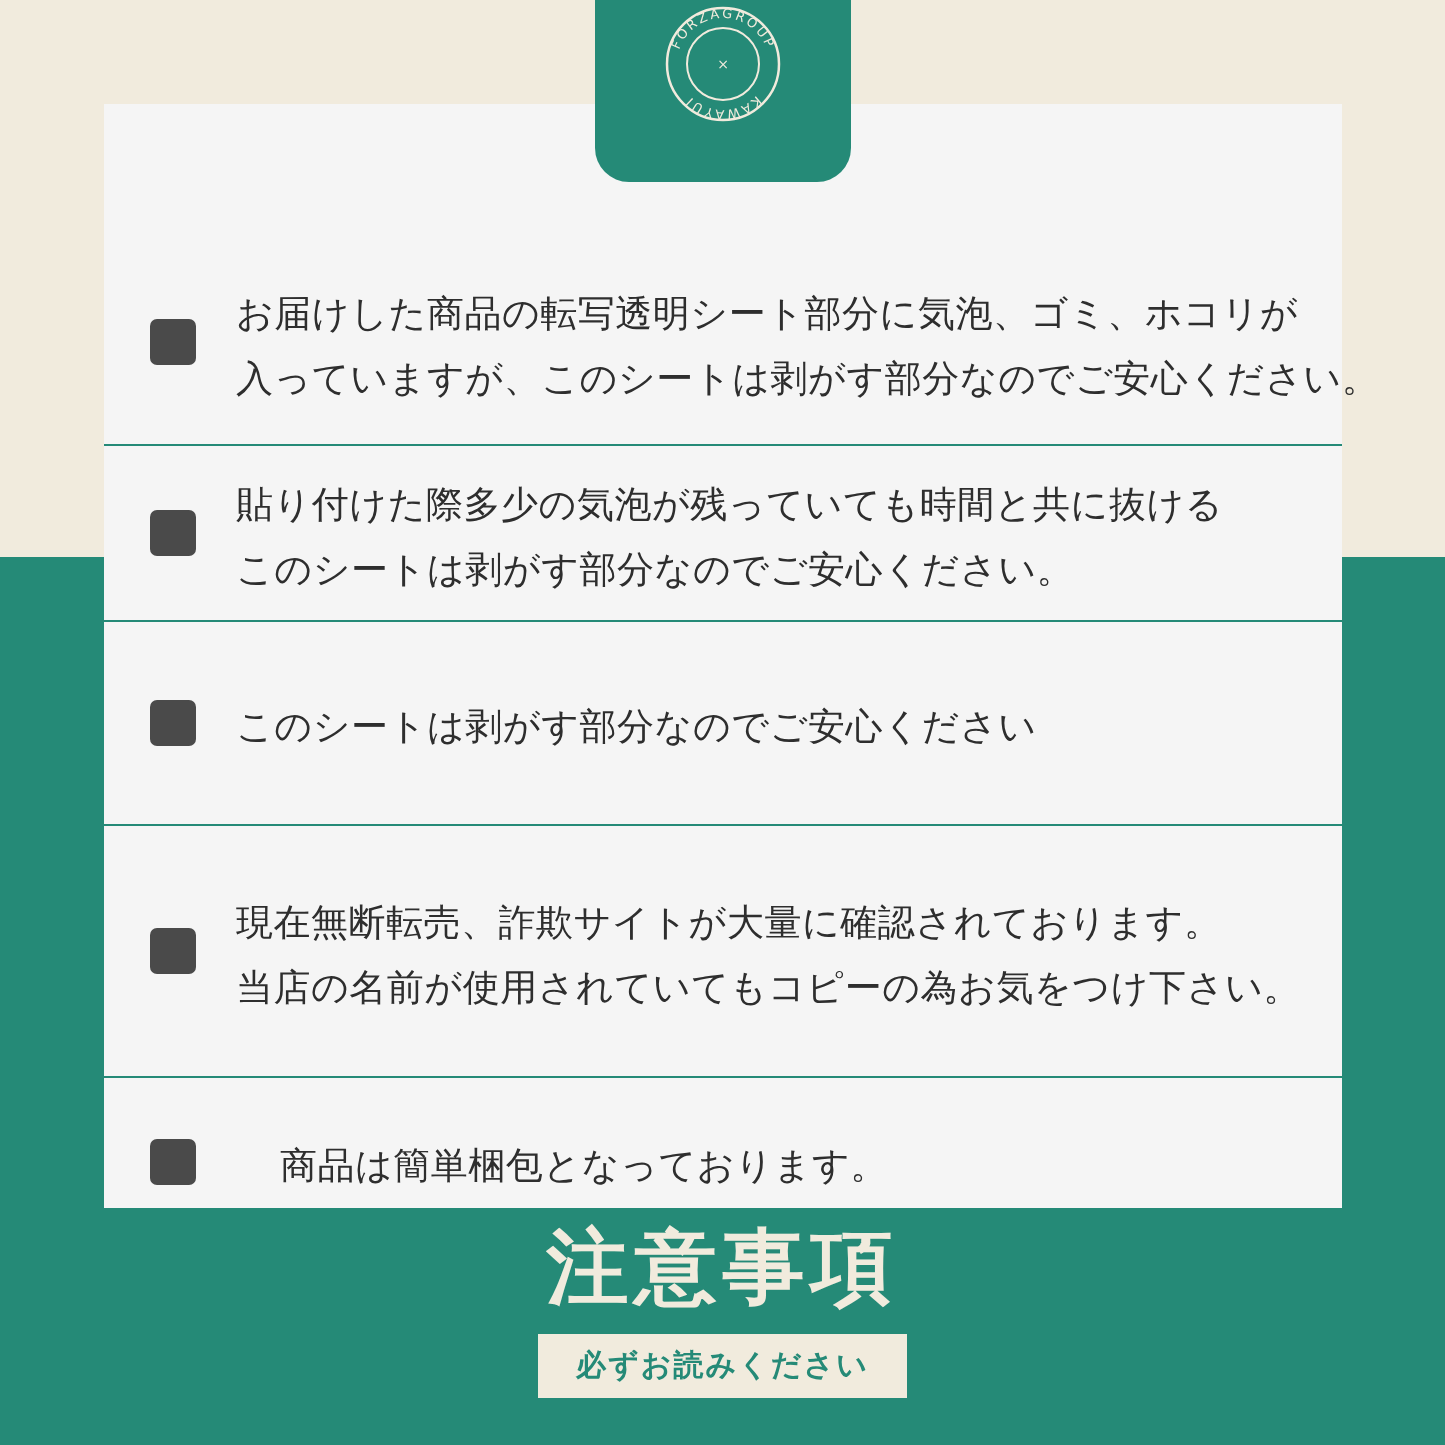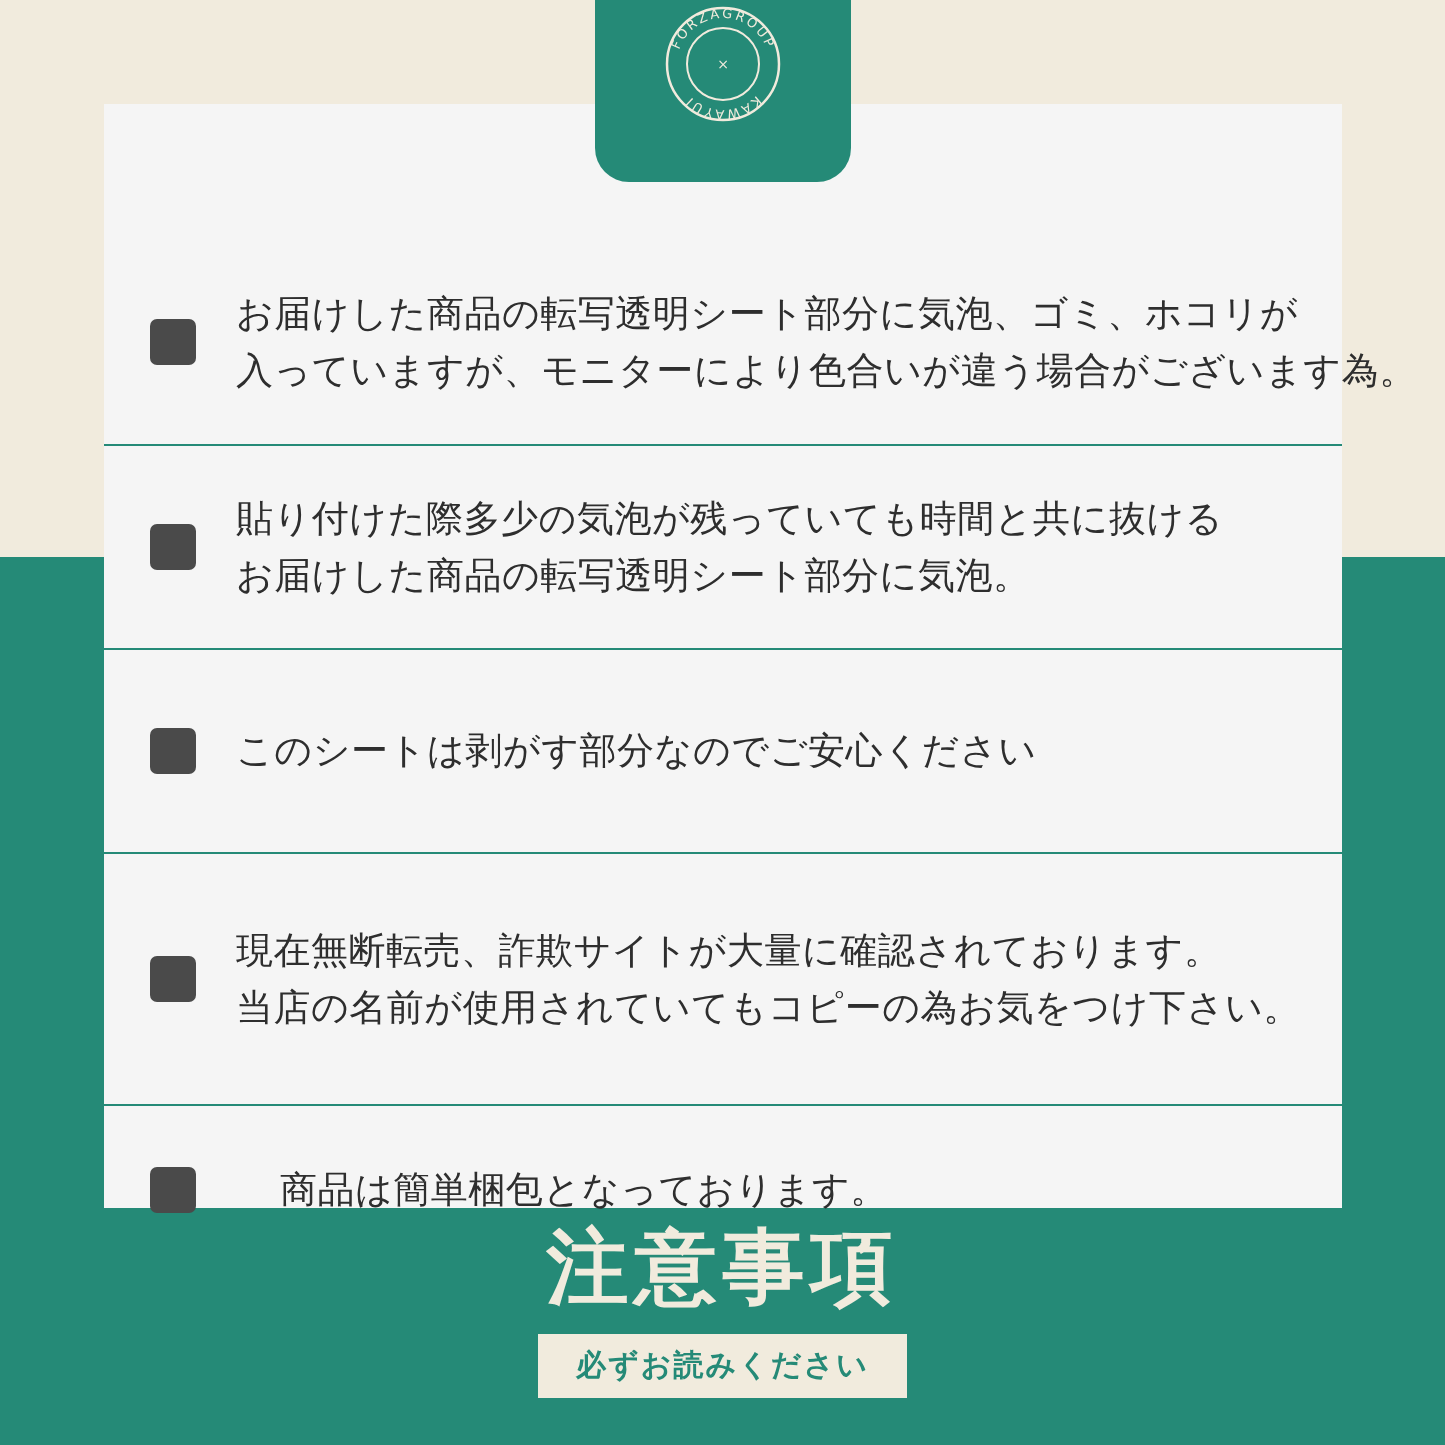--- a/index.html
+++ b/index.html
@@ -75,42 +75,42 @@
     align-items: center;
     padding: 0 34px 0 46px;
     box-sizing: border-box;
     border-bottom: 2px solid #258a77;
   }
   .row:last-child {
     border-bottom: none;
     gap: 44px;
   }
   .row-1 { height: 206px; }
-  .row-2 { height: 204px; }
+  .row-2 { height: 176px; }
   .row-3 { height: 204px; }
   .row-4 { height: 252px; }
   .row-5 { height: 168px; }
 
   .bullet {
     flex: 0 0 auto;
     width: 46px;
     height: 46px;
     background: #4a4a4a;
     border-radius: 7px;
     margin-right: 40px;
   }
 
   .row-text {
     color: #2e2e2e;
     font-size: 37px;
     line-height: 1.55;
     letter-spacing: 0.5px;
     font-weight: 500;
   }
-  .row-text .line { display: block; white-space: nowrap; }
+  .row-text .line { display: block; white-space: nowrap; margin-top: 8px; }
 
   
   .footer {
     position: absolute;
     left: 0;
     right: 0;
     top: 1208px;
     height: 237px;
     z-index: 4;
     display: flex;
@@ -163,29 +163,29 @@
     </div>
   </div>
 
   <div class="card">
     <div class="rows">
 
       <div class="row row-1">
         <span class="bullet"></span>
         <div class="row-text">
           <span class="line">お届けした商品の転写透明シート部分に気泡、ゴミ、ホコリが</span>
-          <span class="line">入っていますが、モニターにより色合いが違う場合がございます為。</span>
+          <span class="line">入っていますが、このシートは剥がす部分なのでご安心ください。</span>
         </div>
       </div>
 
       <div class="row row-2">
         <span class="bullet"></span>
         <div class="row-text">
           <span class="line">貼り付けた際多少の気泡が残っていても時間と共に抜ける</span>
-          <span class="line">お届けした商品の転写透明シート部分に気泡。</span>
+          <span class="line">このシートは剥がす部分なのでご安心ください。</span>
         </div>
       </div>
 
       <div class="row row-3">
         <span class="bullet"></span>
         <div class="row-text">
           <span class="line">このシートは剥がす部分なのでご安心ください</span>
         </div>
       </div>
 

